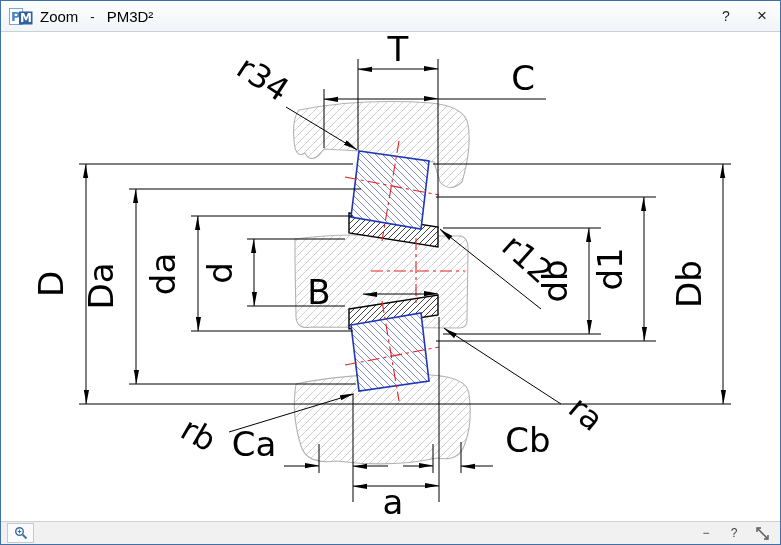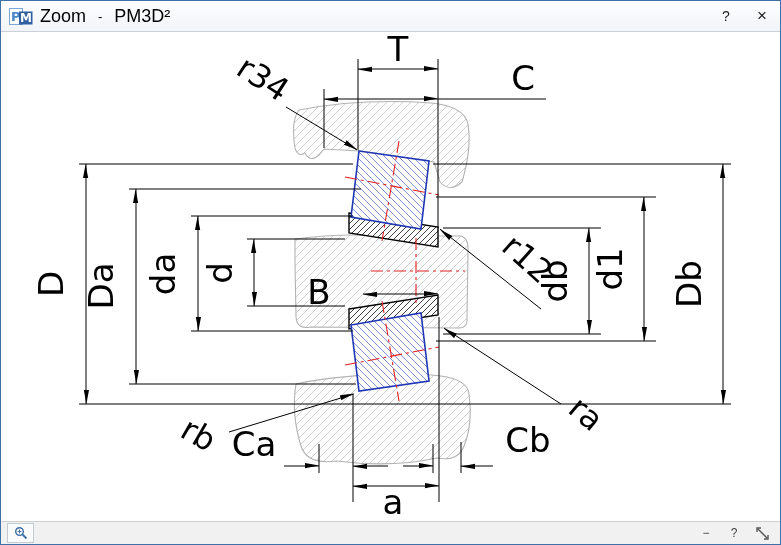--- a/index.html
+++ b/index.html
@@ -8,21 +8,21 @@
     border:1px solid #3f71a8;background:#fff;
     display:flex;flex-direction:column;
     font-family:"Liberation Sans",sans-serif;
     position:relative;overflow:hidden;
   }
   .titlebar{
     flex:0 0 30px;display:flex;align-items:center;
     padding-left:8px;background:linear-gradient(#fdfeff,#f1f4f8);
   }
   .logo{width:24px;height:17px;margin-right:7px;flex:0 0 auto;}
-  .title-text{font-size:18px;color:#000;}
+  .title-text{font-size:15px;color:#000;}
   .title-sep{font-size:13px;color:#000;margin:0 12px;}
   .tb-spacer{flex:1;}
   .tb-btn{width:36px;height:30px;display:flex;align-items:center;justify-content:center;
     font-size:14px;color:#222;cursor:default;}
   .tb-btn.close{font-size:17px;}
   .canvas-wrap{
     flex:1;position:relative;background:#fff;
     border-top:1px solid #c9d0d8;border-bottom:1px solid #cfcfcf;
   }
   svg.drawing{position:absolute;left:0;top:0;}

